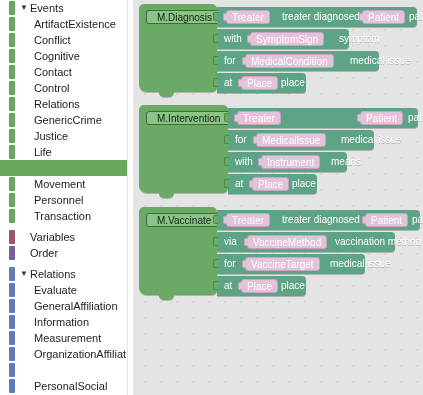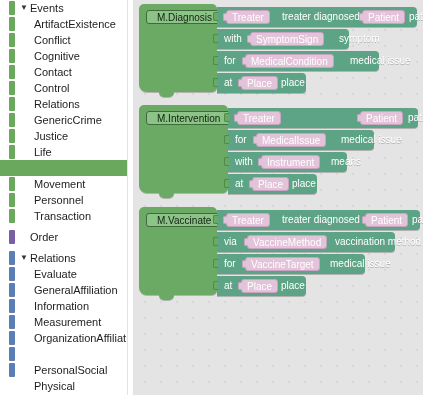--- a/index.html
+++ b/index.html
@@ -180,20 +180,24 @@
       <span class="txt">Personnel</span>
     </div>
     <div class="tree-row leaf">
       <span class="chip" style="background:#6aa85e"></span>
       <span class="txt">Transaction</span>
     </div>
 
     <div class="spacer"></div>
 
     <div class="tree-row group">
+      <span class="chip" style="background:#9c5570"></span>
+      <span class="txt">Variables</span>
+    </div>
+    <div class="tree-row group">
       <span class="chip" style="background:#7a5fa5"></span>
       <span class="txt">Order</span>
     </div>
 
     <div class="spacer"></div>
 
     <div class="tree-row group">
       <span class="chip" style="background:#5b7fb5"></span>
       <span class="caret">▼</span>
       <span class="txt">Relations</span>

